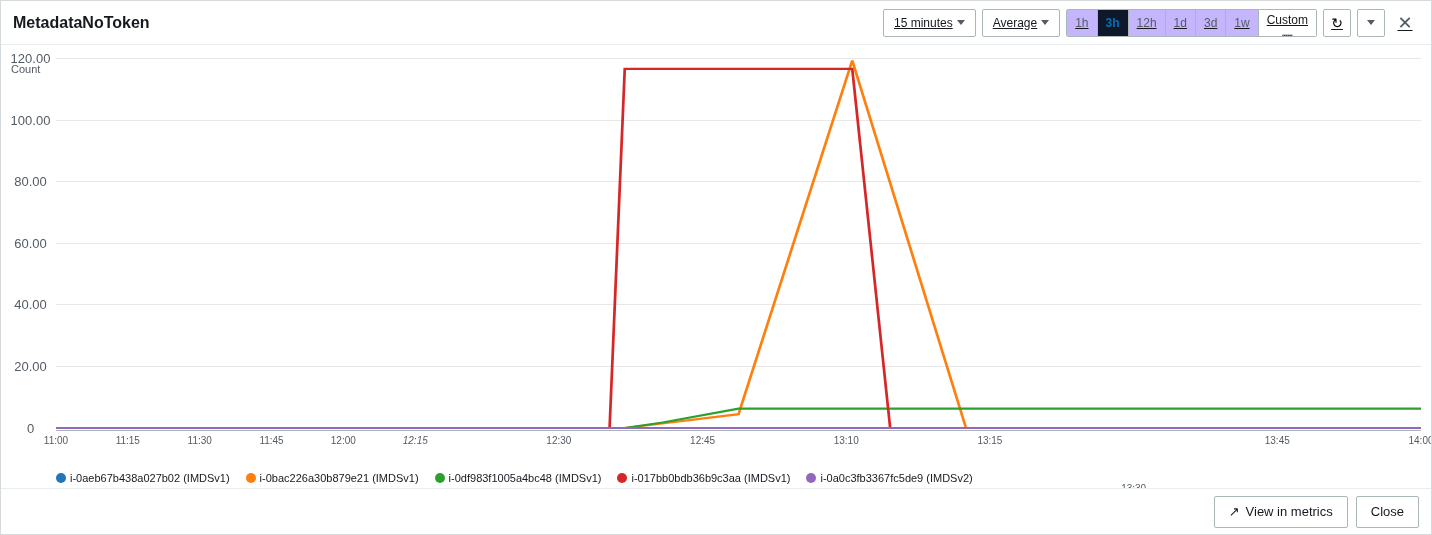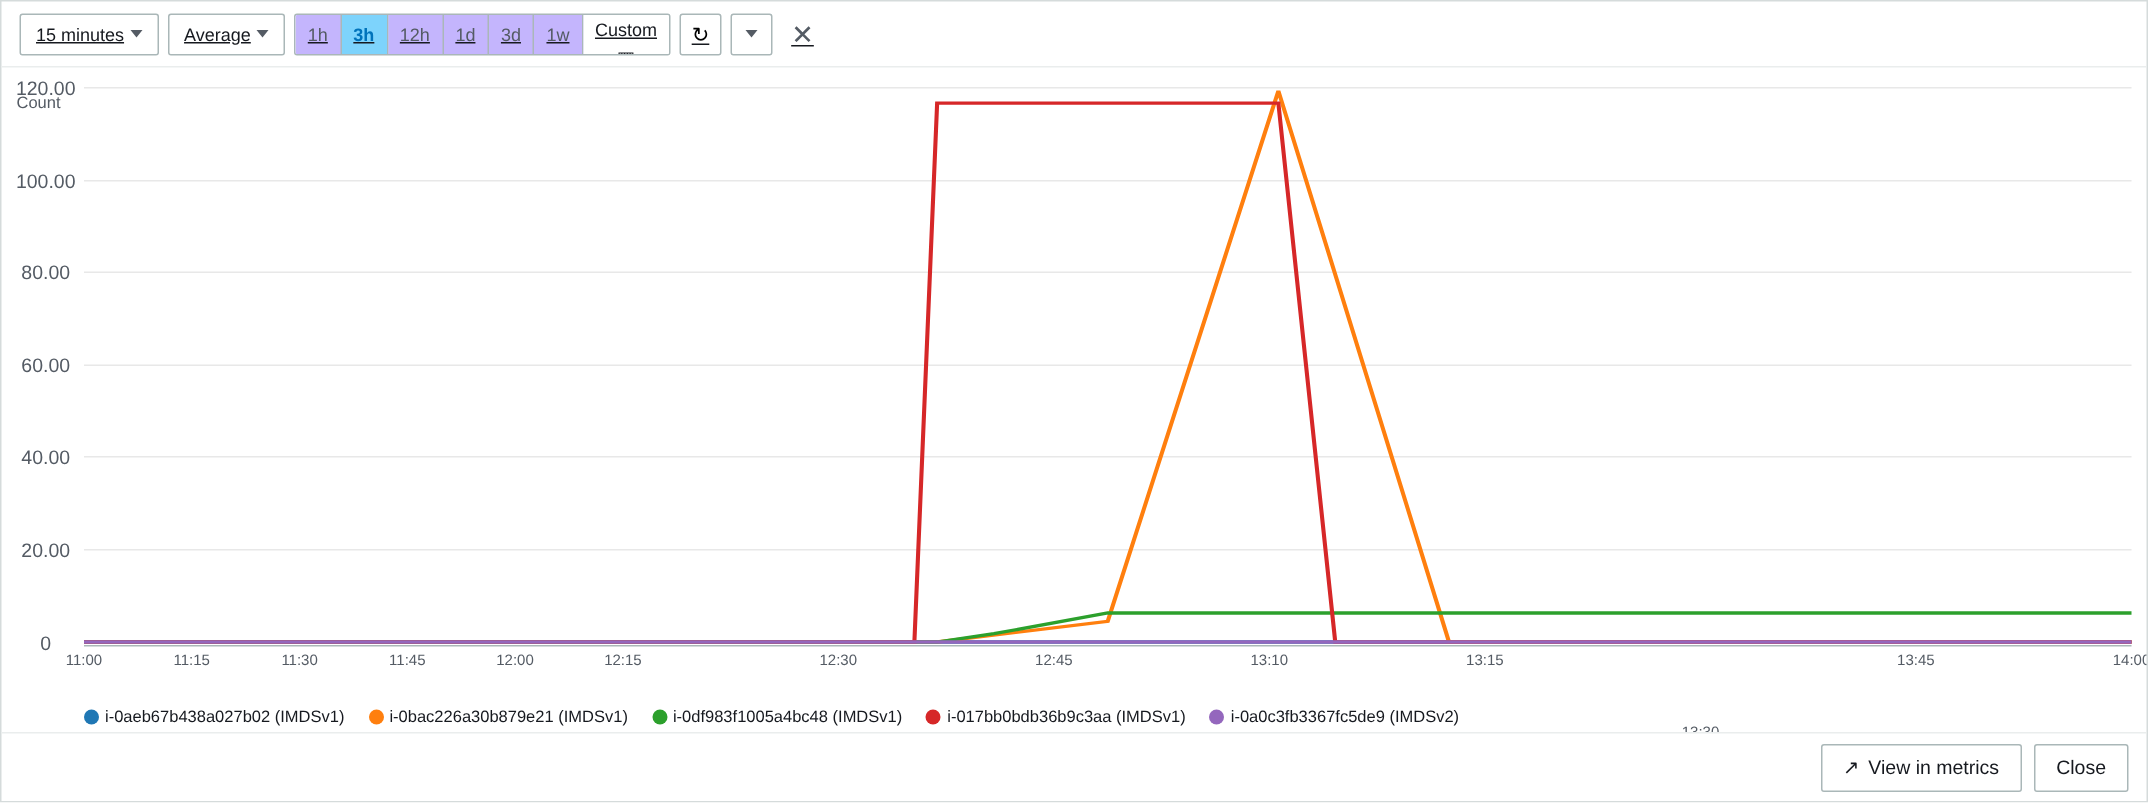--- a/index.html
+++ b/index.html
@@ -73,21 +73,21 @@
       padding: 3px 8px;
       cursor: pointer;
       font-size: 12px;
       color: #545b64;
       background: #c4b5fd;
       border: none;
       border-right: 1px solid #aab7b8;
       height: 100%;
     }
     .time-btn:last-child { border-right: none; }
-    .time-btn.active { color: #0073bb; font-weight: 700; background: #7dd3fc; }
+    .time-btn.active { color: #0073bb; font-weight: 700; background: #0f172a; }
     .custom-btn {
       display: flex;
       align-items: center;
       gap: 4px;
       padding: 3px 8px;
       cursor: pointer;
       font-size: 12px;
       color: #16191f;
       background: #fff;
       border: none;
@@ -232,20 +232,21 @@
       height: 100%;
       overflow: visible;
     }
   </style>
 </head>
 <body>
 
 <div class="panel">
 
   <div class="header">
+    <span class="title">MetadataNoToken</span>
     <div class="header-controls">
 
       <button class="dropdown-btn">
         <span>15 minutes</span>
         <span class="dropdown-arrow"></span>
       </button>
 
       <button class="dropdown-btn">
         <span>Average</span>
         <span class="dropdown-arrow"></span>
@@ -322,21 +323,21 @@
           <polyline points="0.00,340.00 1000.00,340.00" fill="none" stroke="#9467bd" stroke-width="2"></polyline>
         </svg>
     </div>
 
     <div class="x-axis" id="x-axis">
         <span class="x-tick" style="left: 0%;">11:00</span>
         <span class="x-tick" style="left: 5.26%;">11:15</span>
         <span class="x-tick" style="left: 10.53%;">11:30</span>
         <span class="x-tick" style="left: 15.79%;">11:45</span>
         <span class="x-tick" style="left: 21.05%;">12:00</span>
-        <span class="x-tick" style="left: 26.32%;">12:15</span>
+        <span class="x-tick" style="left: 26.32%; font-style: italic;">12:15</span>
         <span class="x-tick" style="left: 36.84%;">12:30</span>
         <span class="x-tick" style="left: 47.37%;">12:45</span>
         <span class="x-tick" style="left: 57.89%;">13:10</span>
         <span class="x-tick" style="left: 68.42%;">13:15</span>
         <span class="x-tick" style="left: 78.95%; margin-top: 48px;">13:30</span>
         <span class="x-tick" style="left: 89.47%;">13:45</span>
         <span class="x-tick" style="left: 100%;">14:00</span>
       </div>
 
     <div class="legend" id="legend">

